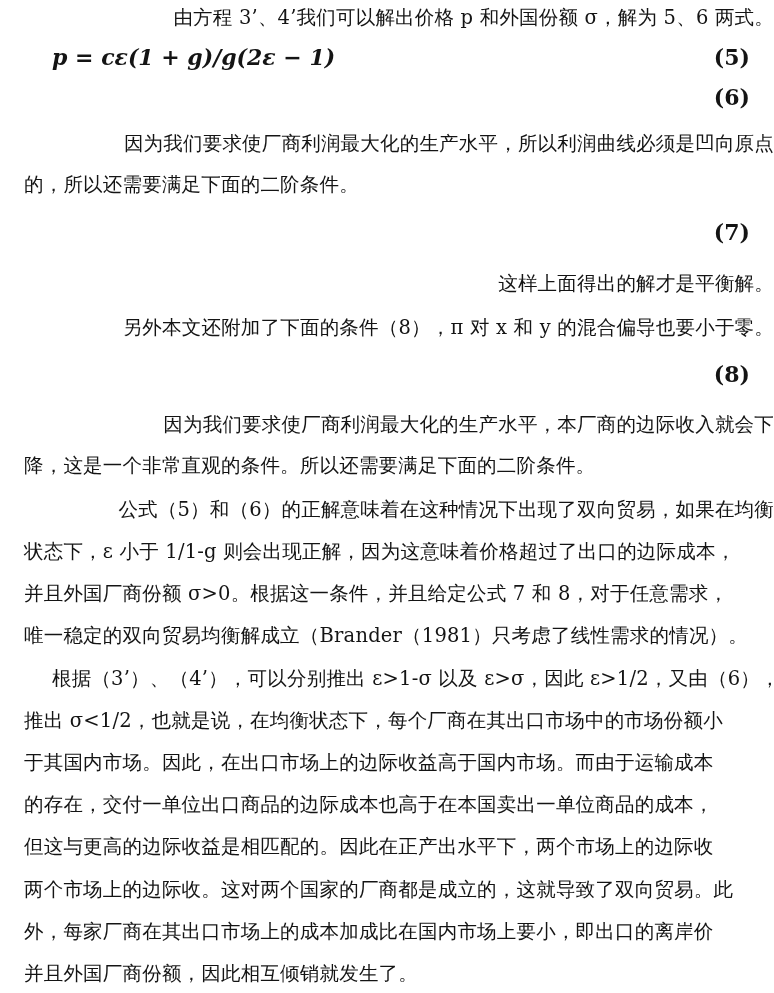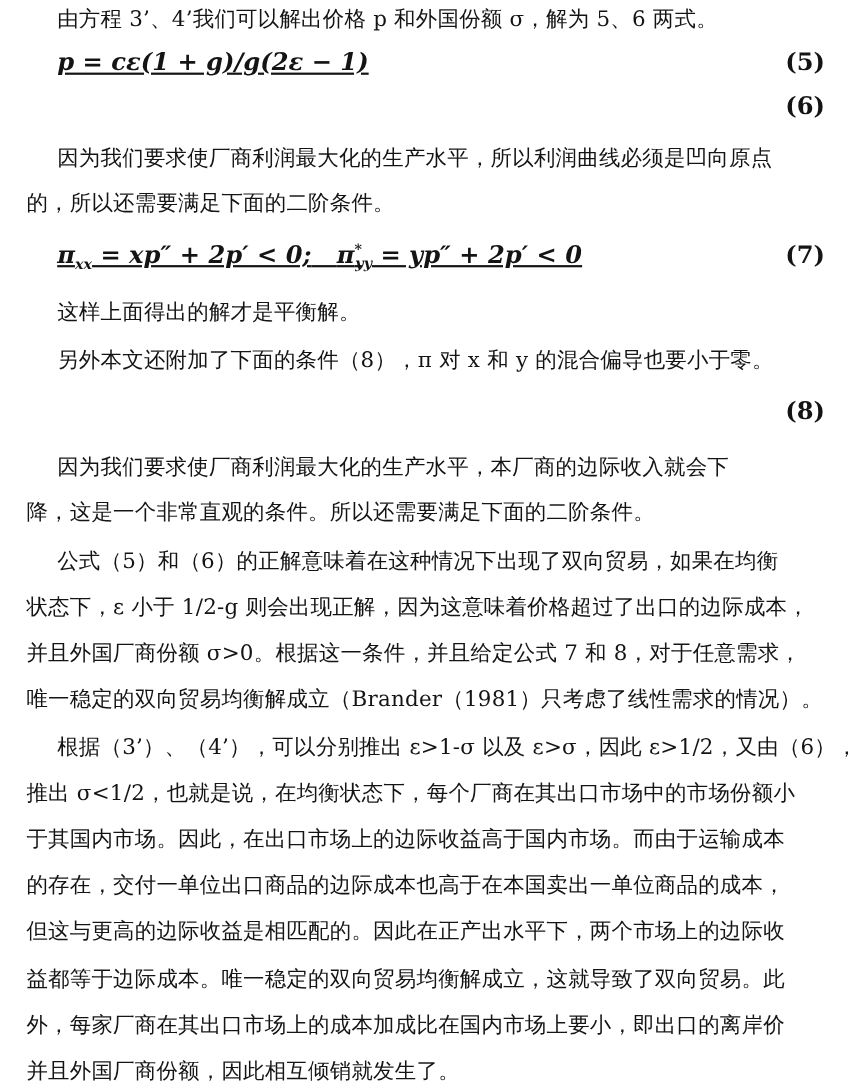--- a/index.html
+++ b/index.html
@@ -6,29 +6,29 @@
   body {
     width: 774px; height: 993px; position: relative; overflow: hidden;
     color: #141414;
     font-family: "DejaVu Serif", "Liberation Serif", serif;
   }
   .line {
     position: absolute; left: 0; width: 774px;
     font-size: 19.5px; line-height: 28px; white-space: nowrap;
     letter-spacing: 0.2px;
   }
-  .indent { padding-left: 52px; box-sizing: border-box; }
+  .indent { padding-left: 52px; box-sizing: border-box; text-align: right; }
   .flush { padding-left: 24px; box-sizing: border-box; }
   .eq {
     position: absolute; left: 0; width: 774px; height: 34px;
     font-family: "DejaVu Serif", "Liberation Serif", serif;
     font-size: 22px; font-style: italic; font-weight: bold;
     white-space: nowrap;
   }
-  .eq .expr { position: absolute; left: 52px; top: 0; text-decoration: underline; }
+  .eq .expr { position: absolute; left: 52px; top: 0; }
   .eq .num {
     position: absolute; right: 24px; top: 0;
     font-style: normal; font-weight: bold; font-size: 22px;
   }
   .eq sub, .eq sup { font-size: 13px; }
 </style>
 </head>
 <body>
 
 <div>
@@ -41,43 +41,40 @@
   </div>
 
   <div class="eq" style="top:84px">
     <span class="num">(6)</span>
   </div>
 
   <div class="line indent" style="top:130px">因为我们要求使厂商利润最大化的生产水平，所以利润曲线必须是凹向原点</div>
   <div class="line flush" style="top:171px">的，所以还需要满足下面的二阶条件。</div>
 
   <div class="eq" style="top:219px">
-    <span class="expr">
-      <span>π</span><sub>xx</sub><span> = xp″ + 2p′ &lt; 0;</span>&nbsp;&nbsp;&nbsp;<span>π</span><sup>*</sup><sub style="margin-left:-6px">yy</sub><span> = yp″ + 2p′ &lt; 0</span>
-    </span>
     <span class="num">(7)</span>
   </div>
 
   <div class="line indent" style="top:270px">这样上面得出的解才是平衡解。</div>
   <div class="line indent" style="top:314px">另外本文还附加了下面的条件（8），π 对 x 和 y 的混合偏导也要小于零。</div>
 
   <div class="eq" style="top:361px">
     <span class="num">(8)</span>
   </div>
 
   <div class="line indent" style="top:411px">因为我们要求使厂商利润最大化的生产水平，本厂商的边际收入就会下</div>
   <div class="line flush" style="top:452px">降，这是一个非常直观的条件。所以还需要满足下面的二阶条件。</div>
 
   <div class="line indent" style="top:496px">公式（5）和（6）的正解意味着在这种情况下出现了双向贸易，如果在均衡</div>
-  <div class="line flush" style="top:538px">状态下，ε 小于 1/2-g 则会出现正解，因为这意味着价格超过了出口的边际成本，</div>
+  <div class="line flush" style="top:538px">状态下，ε 小于 1/1-g 则会出现正解，因为这意味着价格超过了出口的边际成本，</div>
   <div class="line flush" style="top:580px">并且外国厂商份额 σ&gt;0。根据这一条件，并且给定公式 7 和 8，对于任意需求，</div>
   <div class="line flush" style="top:622px">唯一稳定的双向贸易均衡解成立（Brander（1981）只考虑了线性需求的情况）。</div>
 
   <div class="line indent" style="top:665px">根据（3’）、（4’），可以分别推出 ε&gt;1-σ 以及 ε&gt;σ，因此 ε&gt;1/2，又由（6），</div>
   <div class="line flush" style="top:707px">推出 σ&lt;1/2，也就是说，在均衡状态下，每个厂商在其出口市场中的市场份额小</div>
   <div class="line flush" style="top:749px">于其国内市场。因此，在出口市场上的边际收益高于国内市场。而由于运输成本</div>
   <div class="line flush" style="top:791px">的存在，交付一单位出口商品的边际成本也高于在本国卖出一单位商品的成本，</div>
   <div class="line flush" style="top:833px">但这与更高的边际收益是相匹配的。因此在正产出水平下，两个市场上的边际收</div>
-  <div class="line flush" style="top:876px">益都等于边际成本。唯一稳定的双向贸易均衡解成立，这就导致了双向贸易。此</div>
+  <div class="line flush" style="top:876px">两个市场上的边际收。这对两个国家的厂商都是成立的，这就导致了双向贸易。此</div>
   <div class="line flush" style="top:918px">外，每家厂商在其出口市场上的成本加成比在国内市场上要小，即出口的离岸价</div>
   <div class="line flush" style="top:960px">并且外国厂商份额，因此相互倾销就发生了。</div>
 
 </div>
 
 </body></html>

